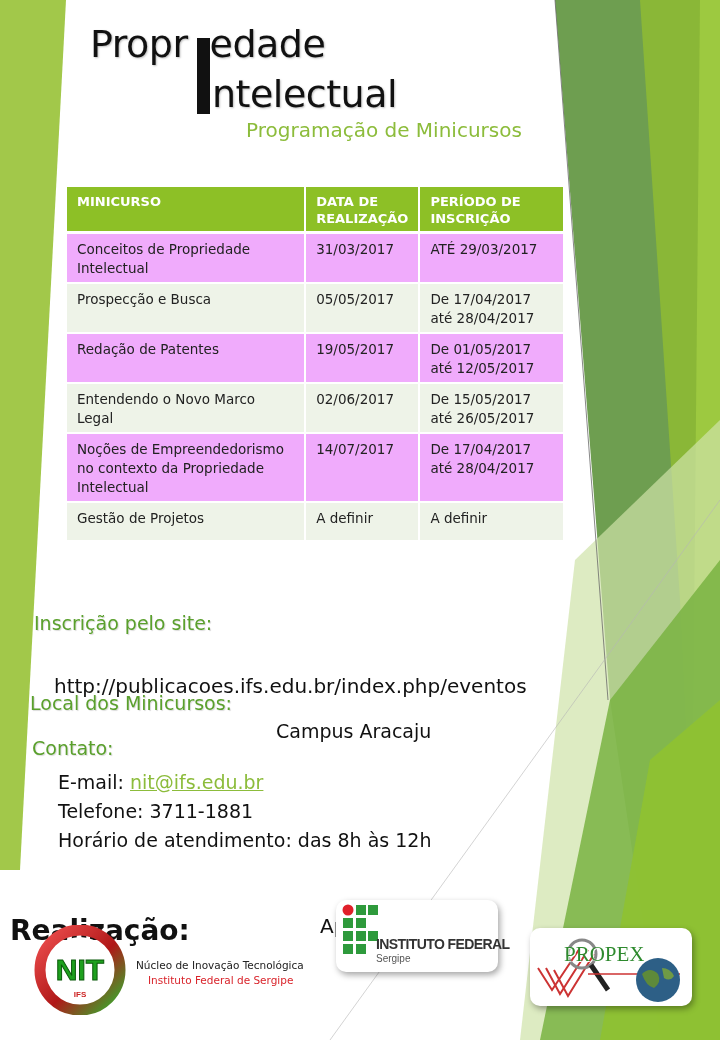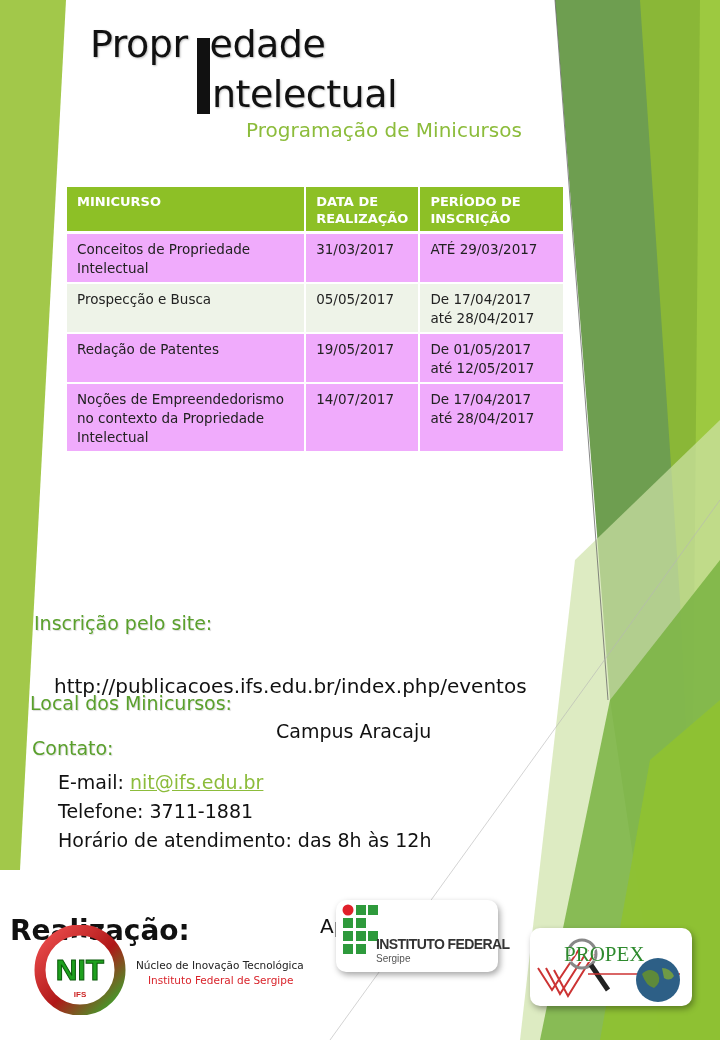--- a/index.html
+++ b/index.html
@@ -65,24 +65,34 @@
     <tr class="even" style="height:48px;">
       <td>Prospecção e Busca</td>
       <td>05/05/2017</td>
       <td>De 17/04/2017 até 28/04/2017</td>
     </tr>
     <tr class="odd" style="height:48px;">
       <td>Redação de Patentes</td>
       <td>19/05/2017</td>
       <td>De 01/05/2017 até 12/05/2017</td>
     </tr>
+    <tr class="even" style="height:48px;">
+      <td>Entendendo o Novo Marco Legal</td>
+      <td>02/06/2017</td>
+      <td>De 15/05/2017 até 26/05/2017</td>
+    </tr>
     <tr class="odd" style="height:67px;">
       <td>Noções de Empreendedorismo no contexto da Propriedade Intelectual</td>
       <td>14/07/2017</td>
       <td>De 17/04/2017 até 28/04/2017</td>
+    </tr>
+    <tr class="even" style="height:39px;">
+      <td>Gestão de Projetos</td>
+      <td>A definir</td>
+      <td>A definir</td>
     </tr>
   </tbody>
 </table>
 
 <div class="layer section-head" style="left:34px; top:612px;">Inscrição pelo site:</div>
 <div class="layer plain" style="left:54px; top:650px; font-size:20px;">http://publicacoes.ifs.edu.br/index.php/eventos</div>
 
 <div class="layer section-head" style="left:30px; top:692px;">Local dos Minicursos:</div>
 <div class="layer plain" style="left:276px; top:696px;">Campus Aracaju</div>
 

